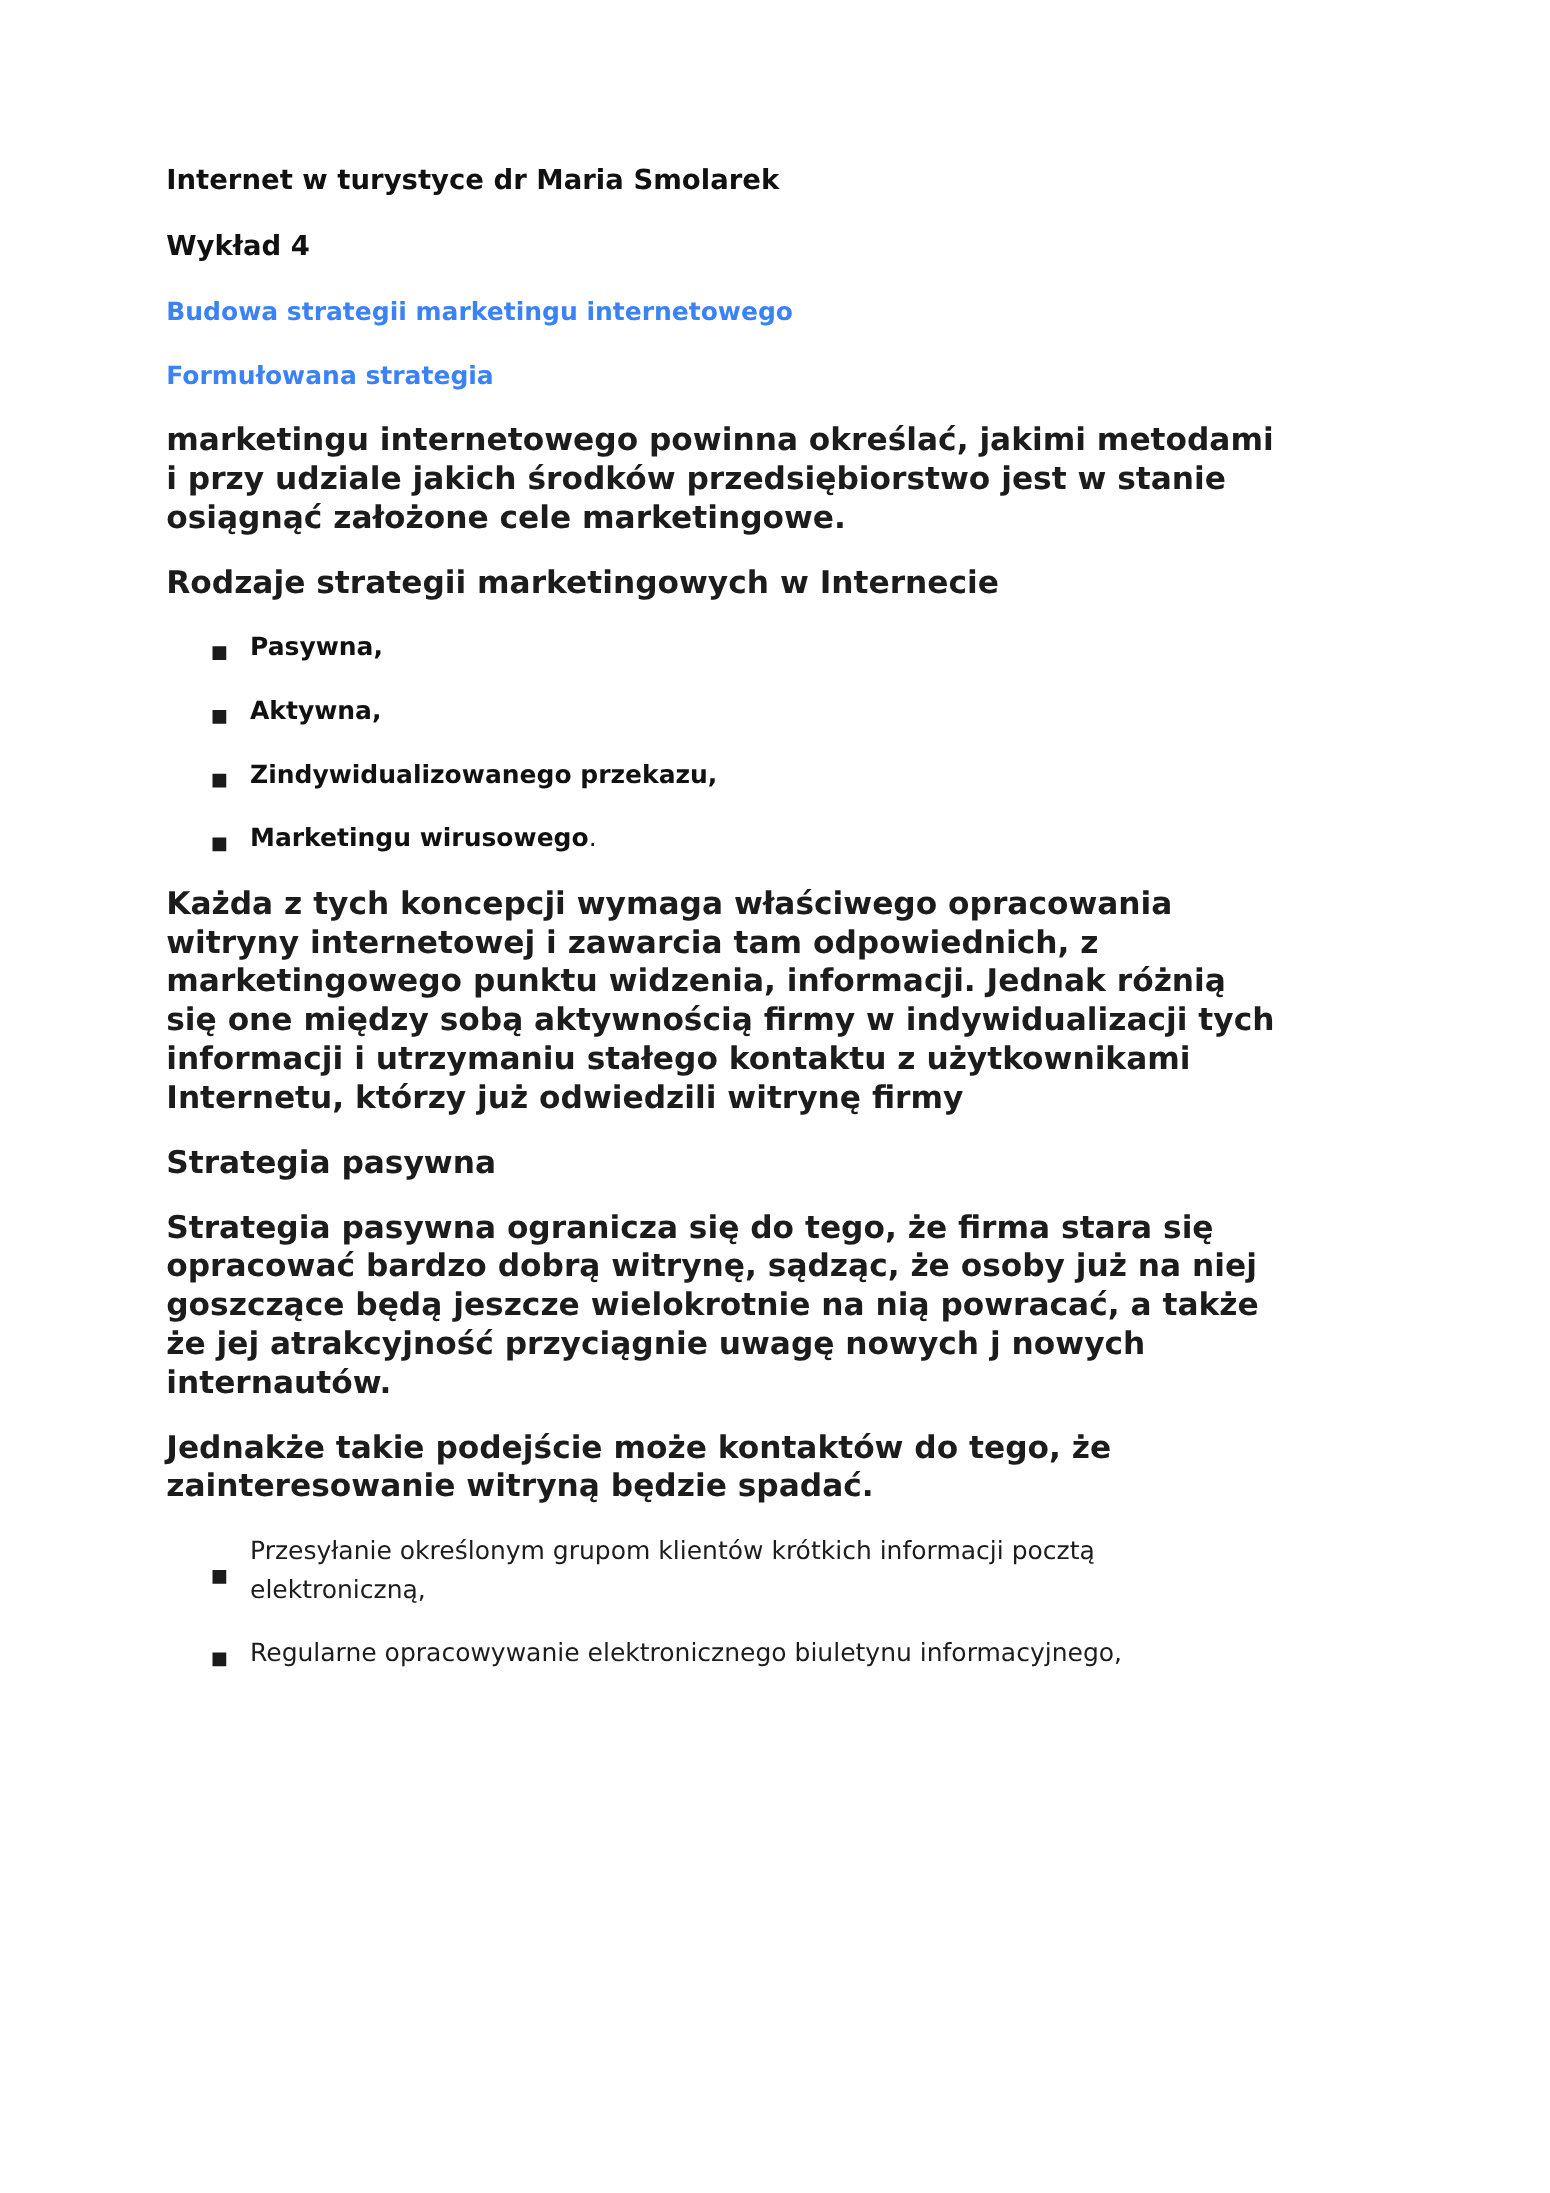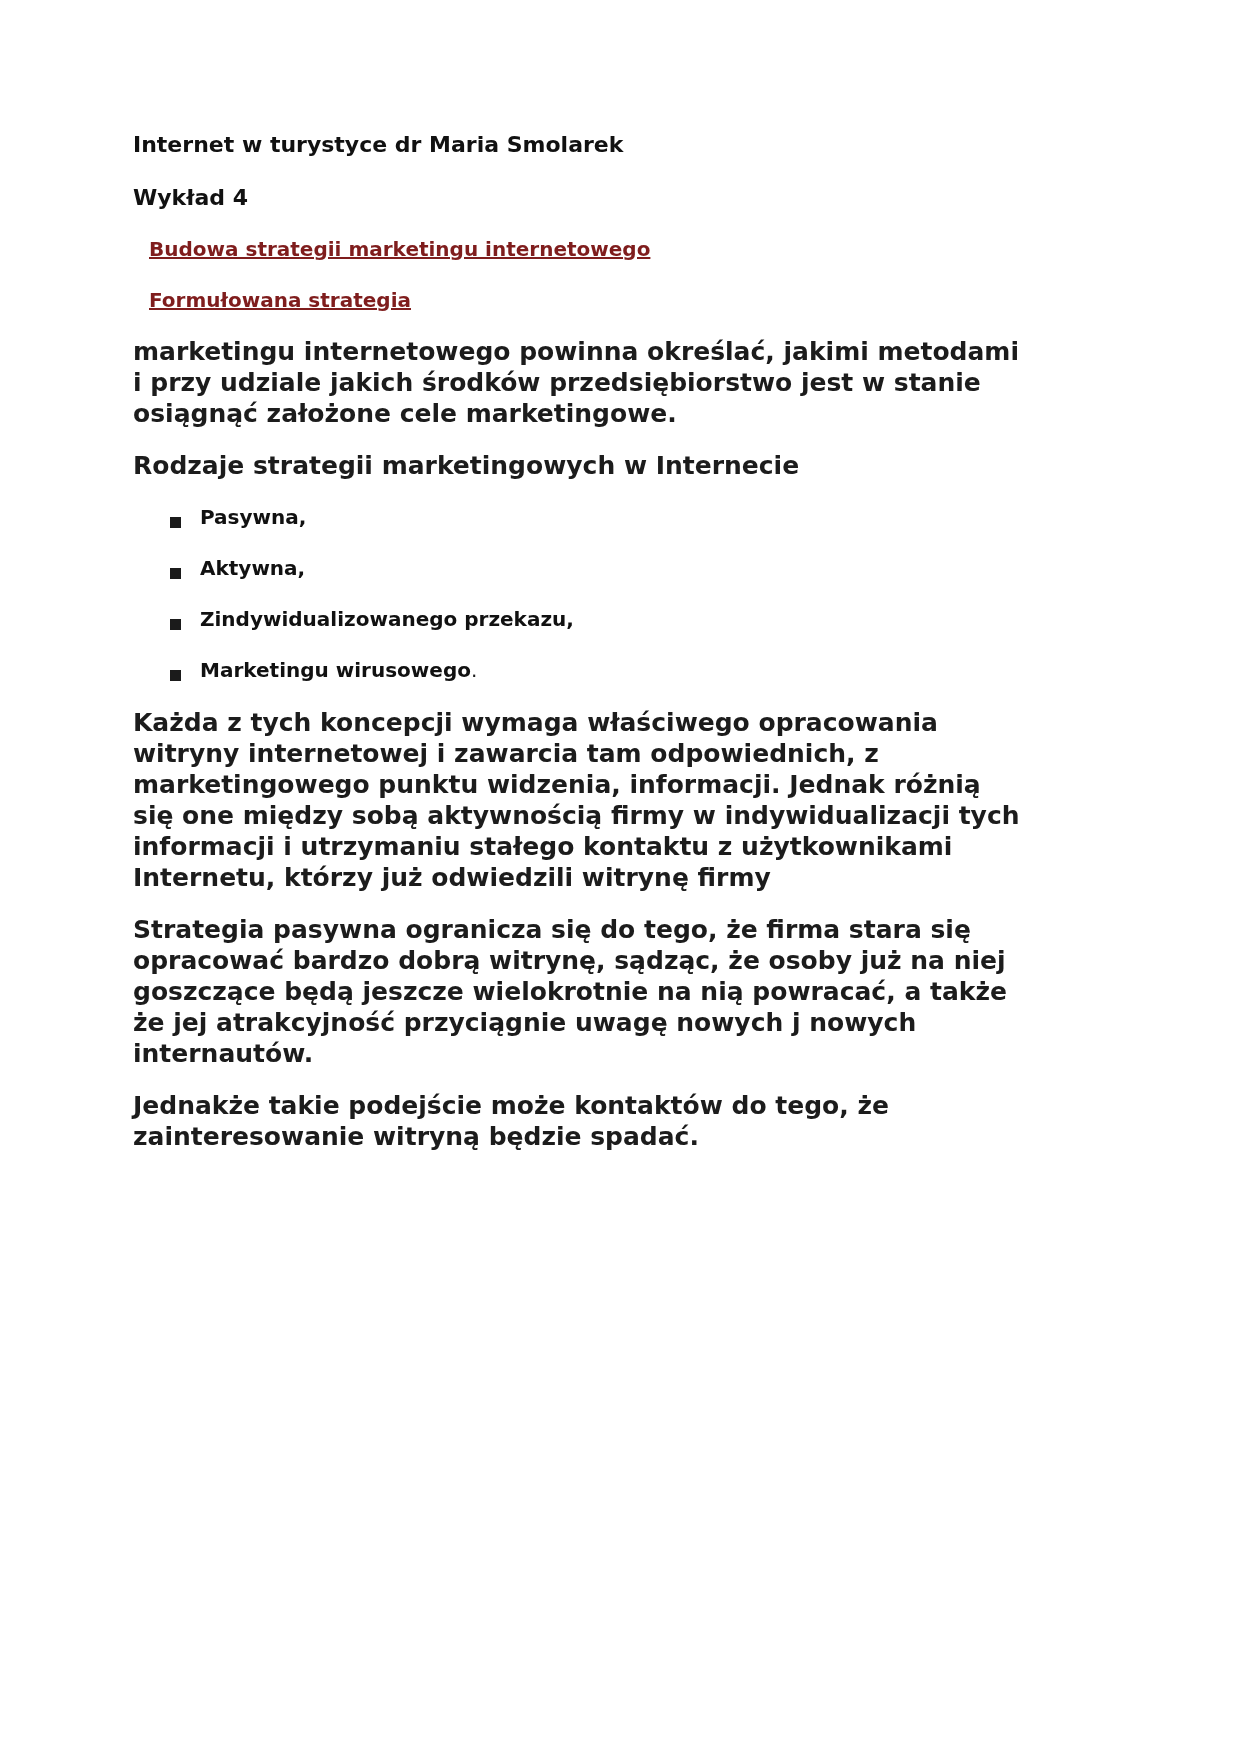--- a/index.html
+++ b/index.html
@@ -26,24 +26,23 @@
   .h-lg {
     font-size: 22px;
     font-weight: bold;
     color: #111111;
     line-height: 33px;
     margin: 0 0 20px 0;
   }
   .h-md {
     font-size: 20px;
     font-weight: bold;
-    color: #7f1d1d;
+    color: #3b82f6;
     line-height: 31px;
-    margin: 0 0 20px 16px;
-    text-decoration: underline;
+    margin: 0 0 20px 0;
   }
   p {
     font-size: 25px;
     font-weight: bold;
     line-height: 31px;
     margin: 0 0 21px 0;
   }
   ul.bullets {
     list-style: none;
     margin: 0 0 21px 0;
@@ -100,22 +99,33 @@
         <span><span class="bold-text">Zindywidualizowanego przekazu,</span><span></span></span>
       </li>
       <li>
         <span class="sq"></span>
         <span><span class="bold-text">Marketingu wirusowego</span><span>.</span></span>
       </li>
     </ul>
 
     <p>Każda z tych koncepcji wymaga właściwego opracowania witryny internetowej i zawarcia tam odpowiednich, z marketingowego punktu widzenia, informacji. Jednak różnią się one między sobą aktywnością firmy w indywidualizacji tych informacji i utrzymaniu stałego kontaktu z użytkownikami Internetu, którzy już odwiedzili witrynę firmy</p>
 
+    <p>Strategia pasywna</p>
 
     <p>Strategia pasywna ogranicza się do tego, że firma stara się opracować bardzo dobrą witrynę, sądząc, że osoby już na niej goszczące będą jeszcze wielokrotnie na nią powracać, a także że jej atrakcyjność przyciągnie uwagę nowych j nowych internautów.</p>
 
     <p>Jednakże takie podejście może kontaktów do tego, że zainteresowanie witryną będzie spadać.</p>
 
 
 
+    <ul class="bullets">
+      <li>
+        <span class="sq"></span>
+        <span>Przesyłanie określonym grupom klientów krótkich informacji pocztą elektroniczną,</span>
+      </li>
+      <li>
+        <span class="sq"></span>
+        <span>Regularne opracowywanie elektronicznego biuletynu informacyjnego,</span>
+      </li>
+    </ul>
 
   </div>
 </div>
 
 </body></html>

